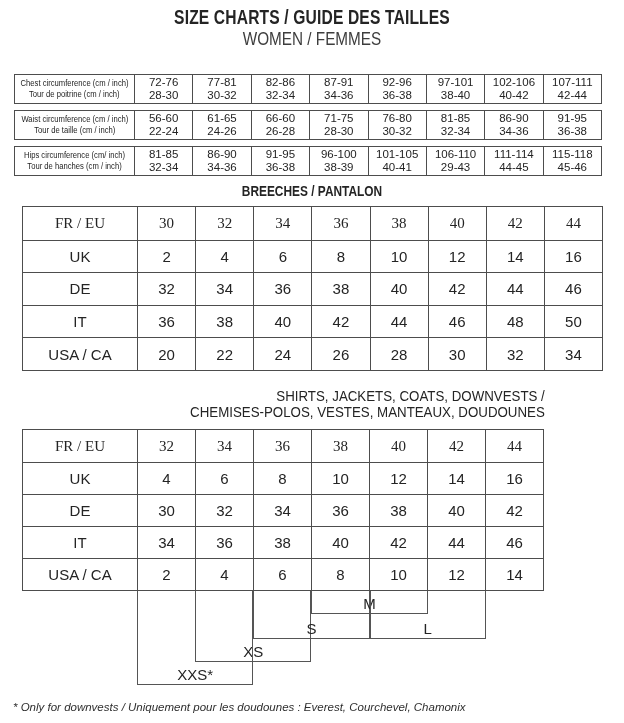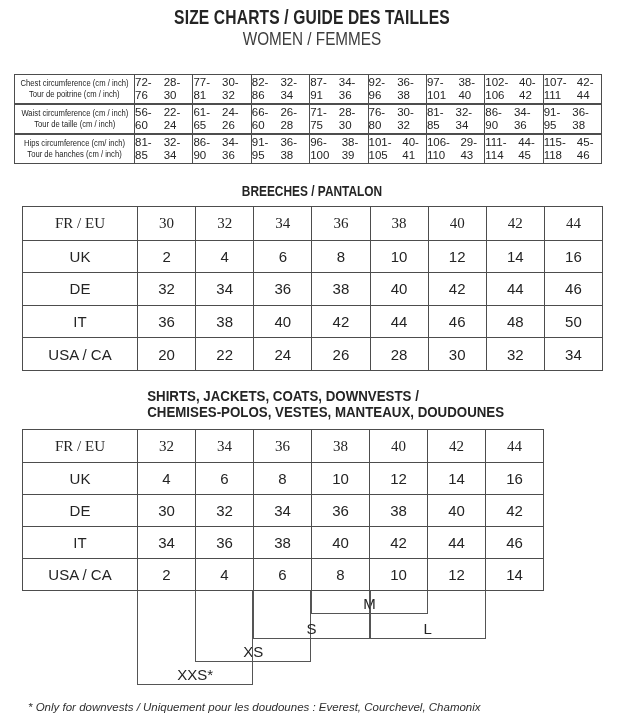--- a/index.html
+++ b/index.html
@@ -24,39 +24,39 @@
   #page-subtitle{
     position:absolute; top:29px; left:0; width:624px; text-align:center;
     font-size:18px; font-weight:400; color:#3d3d3d;
     transform:scaleX(0.85); white-space:nowrap;
   }
   #breeches-heading{
     position:absolute; top:183px; left:0; width:624px; text-align:center;
     font-size:14px; font-weight:bold; transform:scaleX(0.85); white-space:nowrap;
   }
   #shirts-heading{
-    position:absolute; top:388px; left:137px; width:407px; text-align:left;
-    font-size:14px; font-weight:bold; line-height:16px;
+    position:absolute; top:388px; left:148px; width:407px; text-align:right;
+    font-size:14px; font-weight:normal; line-height:16px;
   }
   #shirts-heading .h-line{ transform:scaleX(0.95); white-space:nowrap; }
 
   
   #measure-table{ position:absolute; left:14px; top:74px; width:588px; }
   .m-row{
     display:flex; height:30px; border:1px solid var(--border);
-    margin-bottom:0; background:#fff;
+    margin-bottom:6px; background:#fff;
   }
   .m-label{
     width:119px; display:flex; flex-direction:column; justify-content:center;
     align-items:center; font-size:9px; line-height:11px;
   }
   .m-label-line{ transform:scaleX(0.85); white-space:nowrap; }
   .m-cell{
     flex:1; border-left:1px solid var(--border);
-    display:flex; flex-direction:row; justify-content:center; align-items:center;
+    display:flex; flex-direction:column; justify-content:center; align-items:center;
     font-size:11.5px; line-height:13px;
   }
 
   
   .size-grid{
     position:absolute; display:grid; border:1px solid var(--border);
     grid-auto-rows:1fr; background:#fff;
   }
   #breeches-table{ left:22px; top:206px; width:581px; height:165px;
     grid-template-columns:114px repeat(8,1fr); }
@@ -76,21 +76,21 @@
     border:1px solid #555555; border-top:none;
   }
   .bracket-label{
     position:absolute; left:0; right:0; bottom:1px; text-align:center;
     font-size:15px; color:var(--text);
   }
 
   
   #footnote{
     position:absolute; left:13px; top:701px;
-    font-size:11.5px; font-style:italic; color:#2e2e2e; white-space:nowrap;margin-left:15px;
+    font-size:11.5px; font-style:italic; color:#2e2e2e; white-space:nowrap;
   }
 </style>
 </head>
 <body>
 
 <div class="page">
   <div id="page-title">SIZE CHARTS / GUIDE DES TAILLES</div>
   <div id="page-subtitle">WOMEN / FEMMES</div>
 
   <div id="measure-table">

